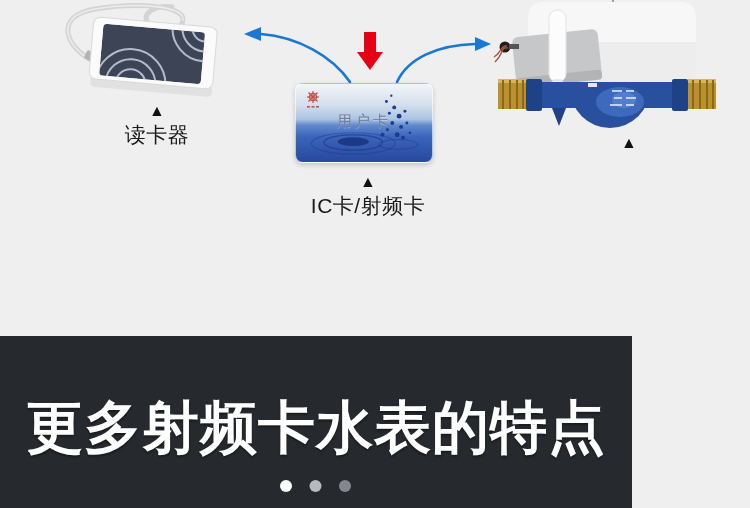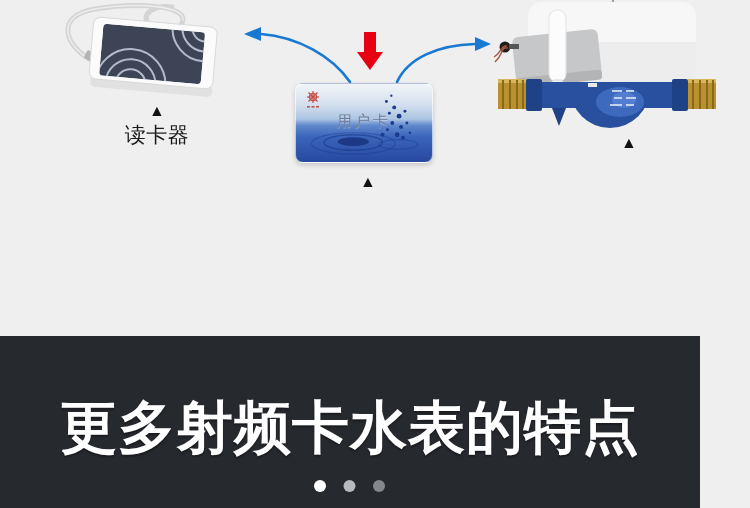--- a/index.html
+++ b/index.html
@@ -36,21 +36,21 @@
     position:absolute; display:flex; flex-direction:column; align-items:center;
     gap:3px; color:#1a1a1a;
   }
   .caption .marker { font-size:16px; line-height:1; color:#111; }
   .caption .cap-label { font-size:21px; line-height:1.2; letter-spacing:.5px; white-space:nowrap; }
   .reader-cap { left:77px;  top:103px; width:160px; }
   .card-cap   { left:268px; top:174px; width:200px; }
   .meter-cap  { left:529px; top:135px; width:200px; }
 
   
-  .banner { position:absolute; left:0; top:336px; width:700px; height:172px; background:#26292e; }
+  .banner { position:absolute; left:0; top:336px; width:632px; height:172px; background:#26292e; }
   .banner-title {
     position:absolute; left:0; top:60px; width:100%;
     text-align:center; color:#ffffff; font-size:57px; font-weight:700;
     line-height:1.12; letter-spacing:1px;
     text-shadow:0 2px 2px rgba(0,0,0,.35);
   }
   .dots { position:absolute; top:144px; left:50%; transform:translateX(-50%); }
 </style>
 </head>
 <body>
@@ -181,20 +181,21 @@
       <rect x="96" y="83" width="9" height="4" fill="#e8e8e8"></rect>
       <polygon points="60,108 74,108 67,126" fill="#1f4186"></polygon>
     </svg>
 
     <div class="caption reader-cap">
       <span class="marker">▲</span>
       <span class="cap-label">读卡器</span>
     </div>
     <div class="caption card-cap">
       <span class="marker">▲</span>
+      <span class="cap-label">IC卡/射频卡</span>
     </div>
     <div class="caption meter-cap">
       <span class="marker">▲</span>
     </div>
   </section>
 
   <section class="banner">
     <h1 class="banner-title">更多射频卡水表的特点</h1>
     <svg class="dots" width="72" height="12" viewBox="0 0 72 12">
       <circle cx="6" cy="6" r="6" fill="#ffffff"></circle>

